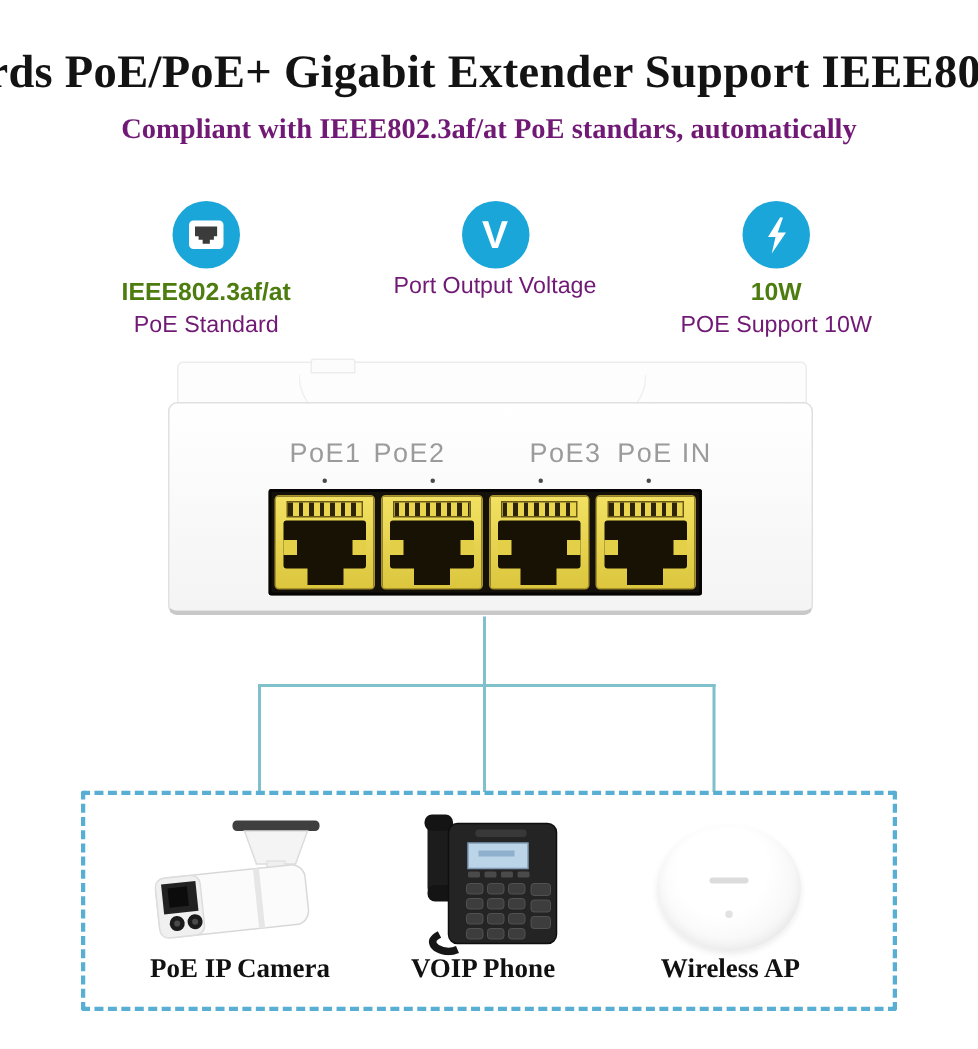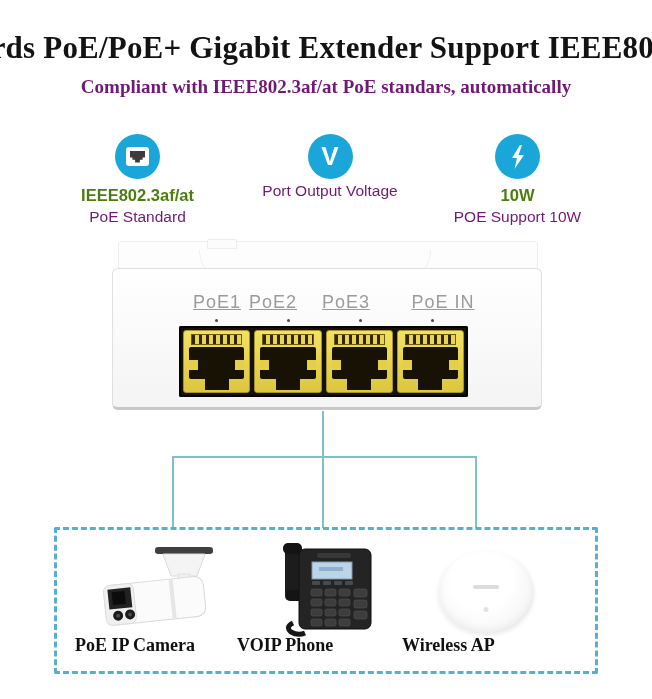--- a/index.html
+++ b/index.html
@@ -37,41 +37,41 @@
            border:1px solid #ededed;border-radius:2px 2px 0 0;}
   .dev-curve-l{position:absolute;left:80px;top:8px;width:230px;height:32px;border:1px solid #f0f0f0;
            border-top:none;border-radius:0 0 40px 40px;background:#fdfdfd;}
   .dev-curve-r{position:absolute;left:300px;top:26px;width:120px;height:16px;border:1px solid #f1f1f1;
            border-bottom:none;border-radius:40px 40px 0 0;background:#fdfdfd;}
   .dev-face{position:absolute;left:0;top:30px;width:428px;height:138px;
             background:linear-gradient(#ffffff,#f4f4f5);border:1px solid #e0e0e0;
             border-bottom:3px solid #c8c8c8;border-radius:6px;}
   .port-label{position:absolute;top:54px;width:80px;text-align:center;
               font-family:"Liberation Sans",sans-serif;font-weight:300;font-size:18px;
-              color:#9b9b9b;letter-spacing:1px;text-decoration:underline;}
+              color:#9b9b9b;letter-spacing:1px;}
   .port-led{position:absolute;top:81px;width:3px;height:3px;border-radius:50%;background:#4a4a4a;}
   .recess{position:absolute;left:67px;top:88px;width:289px;height:71px;background:#14100a;
           border-radius:2px;box-shadow:inset 0 0 0 2px #060503;display:flex;gap:4px;padding:4px;
           box-sizing:border-box;}
   .rj45{flex:1;position:relative;background:linear-gradient(#f2e162,#dcc63e);
         border:1px solid #a8922b;border-radius:3px;}
   .pins{position:absolute;top:3px;left:7px;right:7px;height:9px;border:1px solid #6b5a14;
         background:repeating-linear-gradient(90deg,#2e2408 0 3px,#e9d54e 3px 7px);}
   .mouth{position:absolute;top:16px;left:5px;right:5px;bottom:13px;background:#181204;border-radius:2px;}
   .latch-l{position:absolute;left:0;top:40%;width:9px;height:32%;background:#e3cf48;}
   .latch-r{position:absolute;right:0;top:40%;width:9px;height:32%;background:#e3cf48;}
   .bslot{position:absolute;left:50%;transform:translateX(-50%);bottom:2px;width:24px;height:13px;background:#181204;}
 
   
   .line{position:absolute;background:#7fc0cb;}
 
   
   .pd-box{position:absolute;left:54px;top:527px;width:538px;height:141px;
           border:3px dashed #58afd3;border-radius:2px;}
-  .dev-label{position:absolute;top:635px;width:170px;
+  .dev-label{position:absolute;top:635px;width:170px;text-align:center;
              font-family:"Liberation Serif",serif;font-weight:bold;font-size:18px;color:#111;}
   .dev-art{position:absolute;}
   .ap-disc{position:absolute;left:438px;top:550px;width:96px;height:84px;border-radius:50%;
            background:radial-gradient(ellipse at 45% 35%,#ffffff 40%,#f7f7f7 68%,#e7e7e7 100%);
            box-shadow:0 2px 4px rgba(0,0,0,.08), inset 0 -3px 8px rgba(0,0,0,.05);}
   .ap-logo{position:absolute;left:50%;top:44%;transform:translate(-50%,-50%);
            width:26px;height:4px;border-radius:2px;background:#dcdcdc;}
   .ap-dot{position:absolute;left:50%;top:68%;transform:translateX(-50%);
           width:5px;height:5px;border-radius:50%;background:#e2e2e2;}
 </style>
@@ -115,21 +115,21 @@
   <div class="device">
     <div class="dev-top">
       <div class="dev-curve-l"></div>
       <div class="dev-curve-r"></div>
       <div class="dev-tab"></div>
     </div>
     <div class="dev-face"></div>
 
     <div class="port-label" style="left:65px">PoE1</div>
     <div class="port-label" style="left:121px">PoE2</div>
-    <div class="port-label" style="left:194px">PoE3</div>
+    <div class="port-label" style="left:225px">PoE3</div>
     <div class="port-label" style="left:291px">PoE IN</div>
     <div class="port-led" style="left:103px"></div>
     <div class="port-led" style="left:175px"></div>
     <div class="port-led" style="left:247px"></div>
     <div class="port-led" style="left:319px"></div>
 
     <div class="recess">
       <div class="rj45">
         <div class="pins"></div>
         <div class="mouth">

